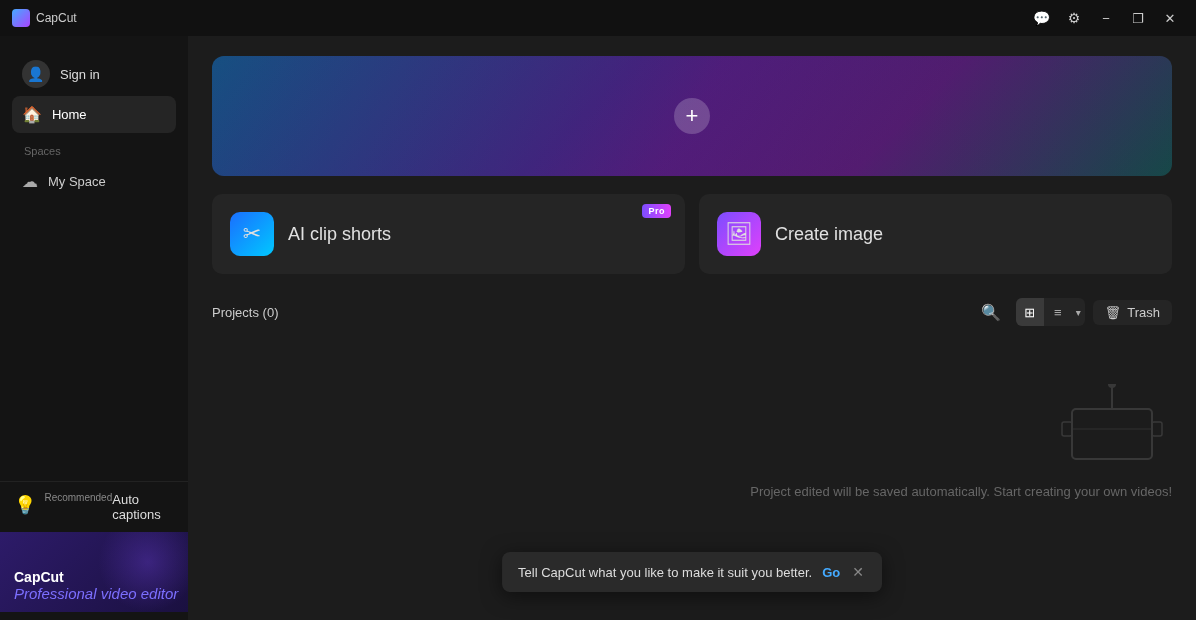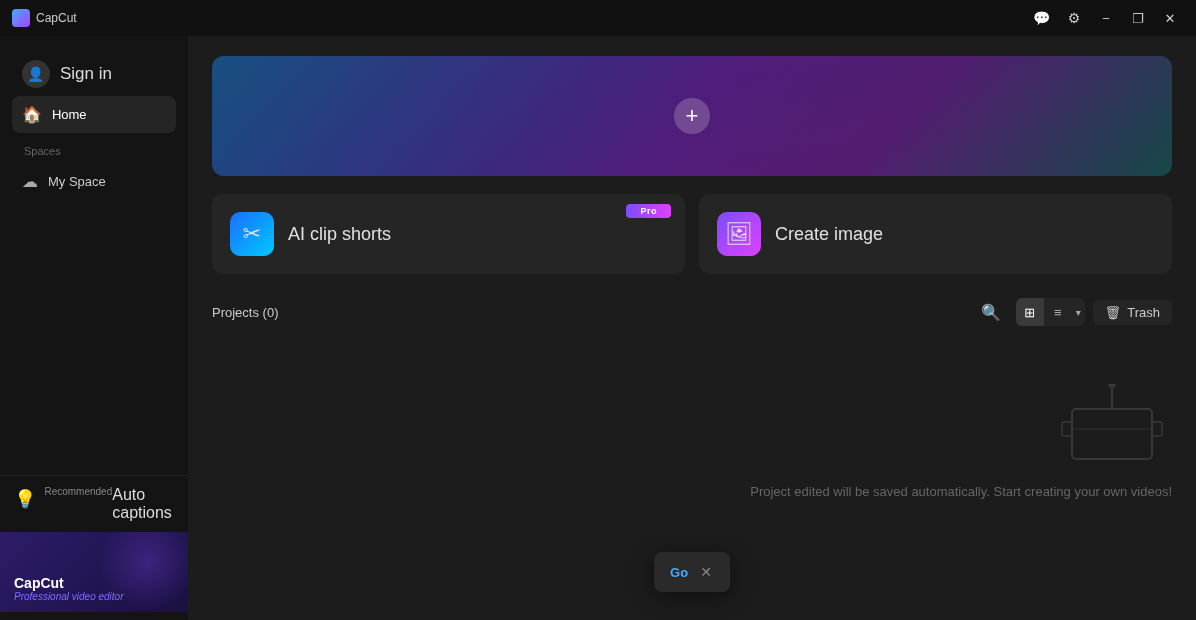--- a/index.html
+++ b/index.html
@@ -105,21 +105,21 @@
       height: 28px;
       border-radius: 50%;
       background: #333;
       display: flex;
       align-items: center;
       justify-content: center;
       font-size: 14px;
       color: #aaa;
     }
     .sign-in-text {
-      font-size: 17px;
+      font-size: 13px;
       color: #ddd;
     }
     .join-pro-btn {
       margin: 6px 10px 14px;
       background: linear-gradient(90deg, #e040fb, #7c4dff);
       border: none;
       border-radius: 20px;
       color: #fff;
       font-size: 13px;
       font-weight: 600;
@@ -165,21 +165,21 @@
       margin-top: 2px;
     }
     .rec-text {
       display: flex;
     }
     .rec-label {
       font-size: 10px;
       color: #888;
     }
     .rec-title {
-      font-size: 16px;
+      font-size: 13px;
       color: #ddd;
       font-weight: 500;
     }
     .capcut-promo {
       position: relative;
       height: 80px;
       background: linear-gradient(135deg, #2d1b69 0%, #1a1040 100%);
       overflow: hidden;
       cursor: pointer;
     }
@@ -187,21 +187,21 @@
       position: absolute;
       bottom: 10px;
       left: 14px;
     }
     .capcut-promo-title {
       font-size: 14px;
       font-weight: 700;
       color: #fff;
     }
     .capcut-promo-sub {
-      font-size: 10px;
+      font-size: 15px;
       color: #a8a0d0;
     }
     .capcut-promo-sub span {
       color: #7c6fff;
       font-style: italic;
     }
     .promo-bg-circle {
       position: absolute;
       top: -20px;
       right: -10px;
@@ -299,21 +299,21 @@
       color: #e0e0e0;
     }
     .pro-badge {
       position: absolute;
       top: 10px;
       right: 14px;
       background: linear-gradient(90deg, #7c4dff, #e040fb);
       color: #fff;
       font-size: 9px;
       font-weight: 700;
-      padding: 2px 14px;
+      padding: 2px 6px;
       border-radius: 4px;
       letter-spacing: 0.5px;
     }
 
     
     .projects-header {
       display: flex;
       align-items: center;
       justify-content: space-between;
       margin-bottom: 16px;
@@ -558,18 +558,19 @@
 
           <rect x="10" y="38" width="10" height="14" rx="2" stroke="#555" stroke-width="1.5" fill="none"></rect>
 
           <rect x="100" y="38" width="10" height="14" rx="2" stroke="#555" stroke-width="1.5" fill="none"></rect>
         </svg>
       </div>
       <span class="empty-text">Project edited will be saved automatically. Start creating your own videos!</span>
     </div>
 
     <div class="toast">
+      <span>Tell CapCut what you like to make it suit you better.</span>
       <span class="toast-go">Go</span>
       <button class="toast-close">✕</button>
     </div>
 
   </main>
 </div>
 
 </body></html>

